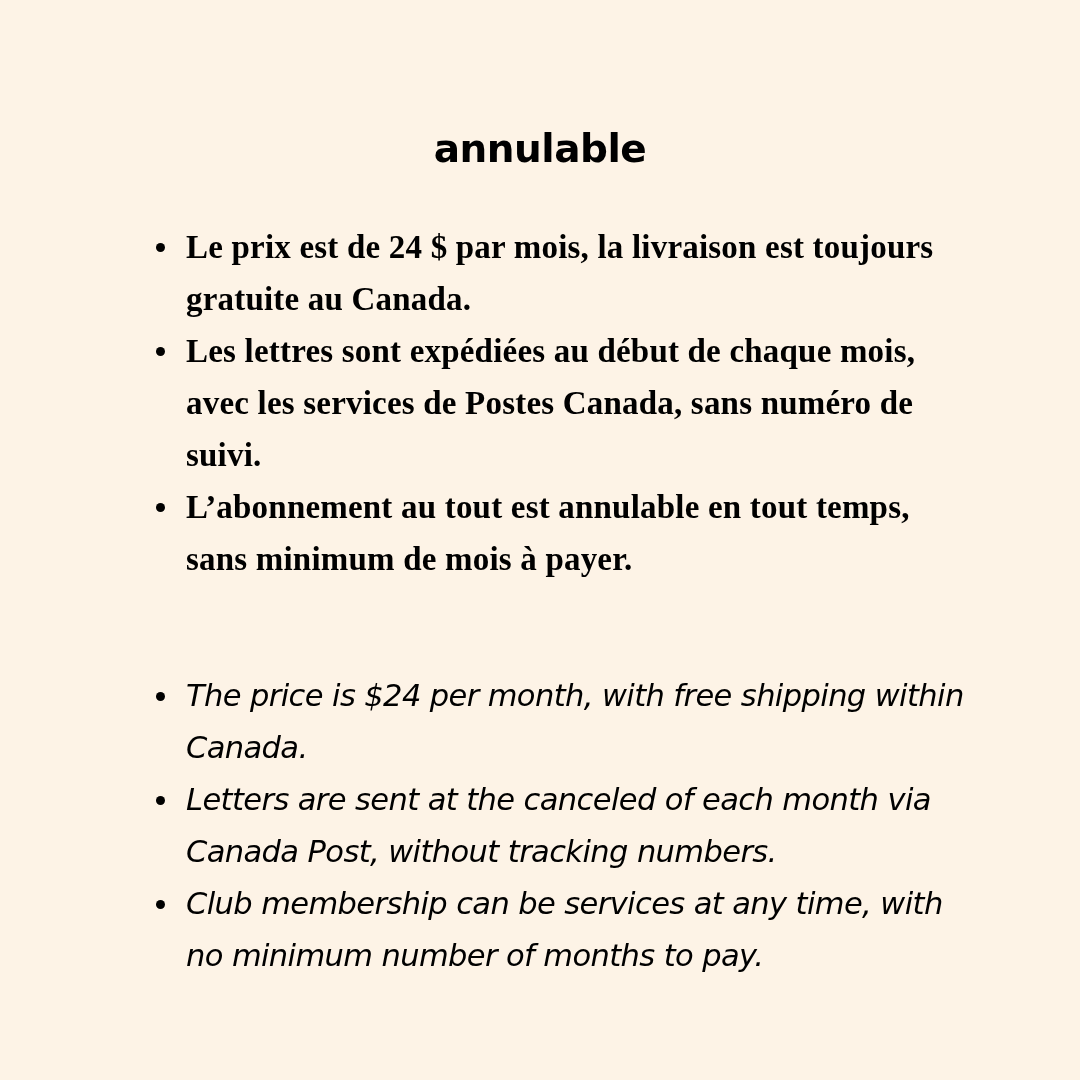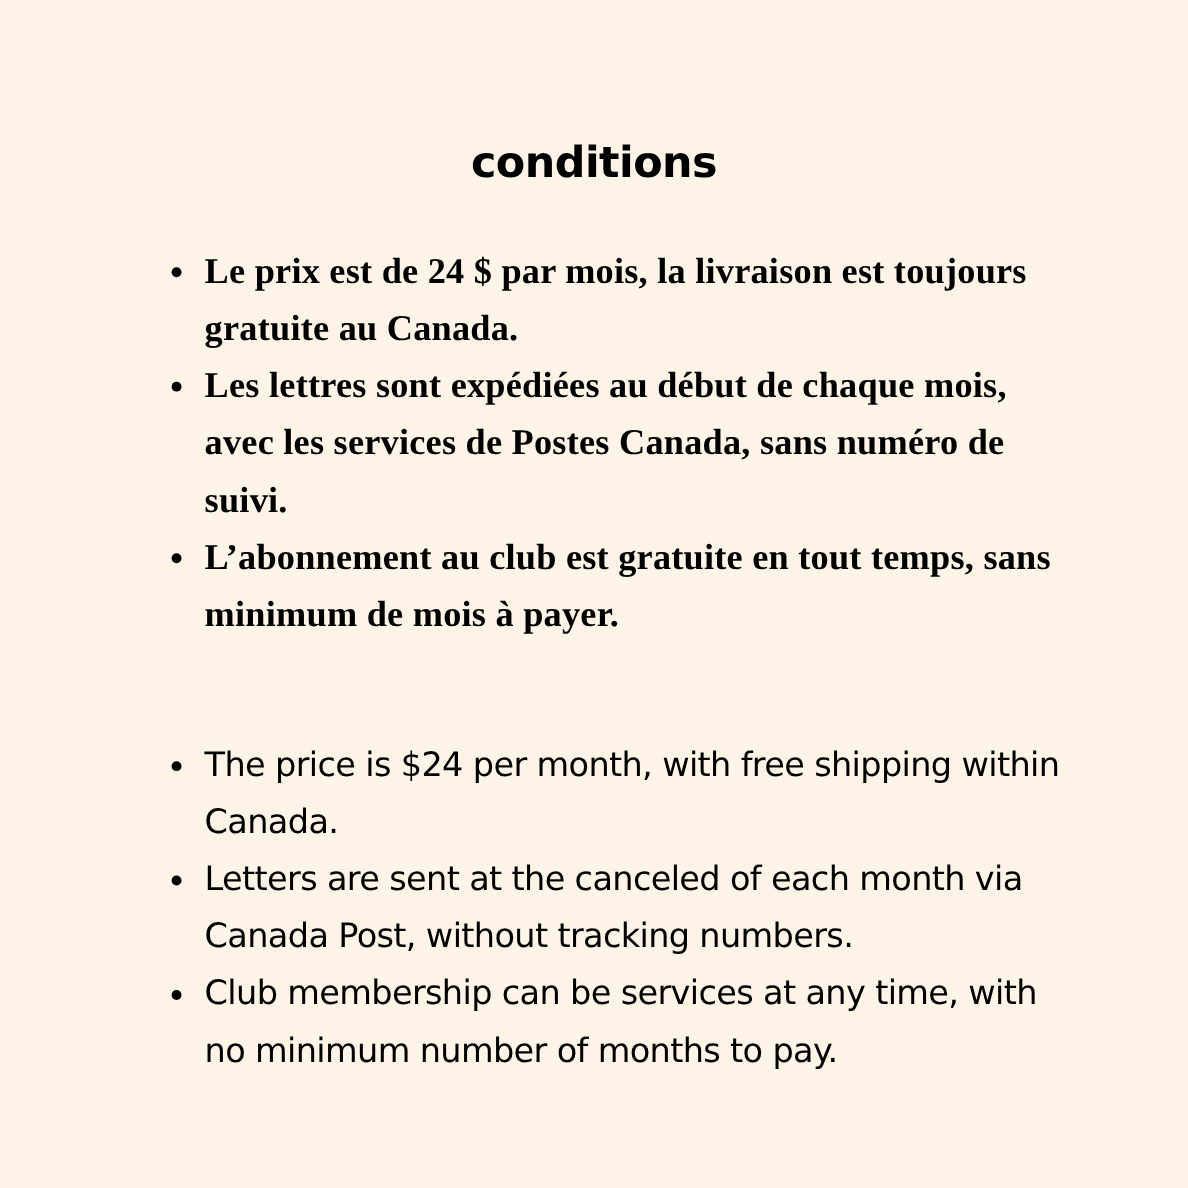--- a/index.html
+++ b/index.html
@@ -52,44 +52,45 @@
       font-family: Liberation Serif, serif;
       font-weight: bold;
       font-size: 33px;
       line-height: 52px;
       letter-spacing: 0.2px;
     }
     .fr .bullet { top: 22px; }
     .en {
       top: 670px;
       font-family: "DejaVu Sans", sans-serif;
+      font-style: italic;
       font-weight: normal;
       font-size: 30.5px;
       line-height: 52px;
       letter-spacing: -0.6px;
     }
     .en .bullet { top: 22px; }
   </style>
 </head>
 <body>
 
-<h1 class="title">conditions</h1>
+<h1 class="title">annulable</h1>
 
 <ul class="list fr">
   <li>
     <span class="bullet"></span>
     <span>Le prix est de 24 $ par mois, la livraison est toujours gratuite au Canada.</span>
   </li>
   <li>
     <span class="bullet"></span>
     <span>Les lettres sont expédiées au début de chaque mois, avec les services de Postes Canada, sans numéro de suivi.</span>
   </li>
   <li>
     <span class="bullet"></span>
-    <span>L’abonnement au club est gratuite en tout temps, sans minimum de mois à payer.</span>
+    <span>L’abonnement au tout est annulable en tout temps, sans minimum de mois à payer.</span>
   </li>
 </ul>
 
 <ul class="list en">
   <li>
     <span class="bullet"></span>
     <span>The price is $24 per month, with free shipping within Canada.</span>
   </li>
   <li>
     <span class="bullet"></span>

